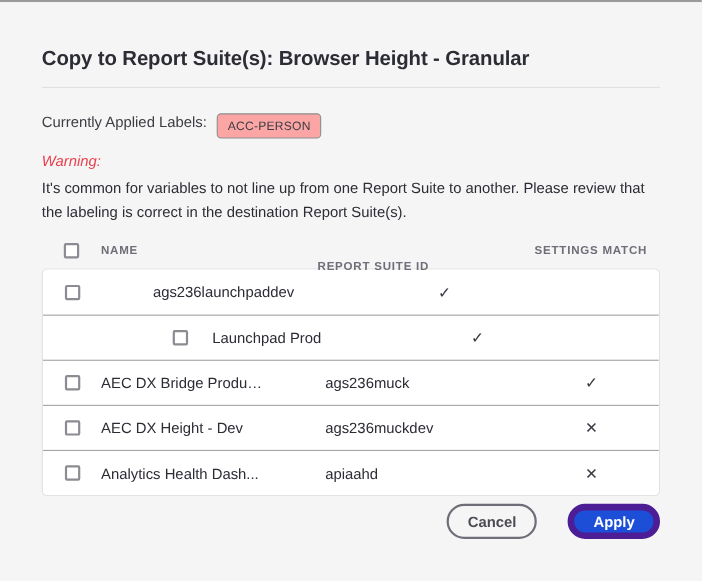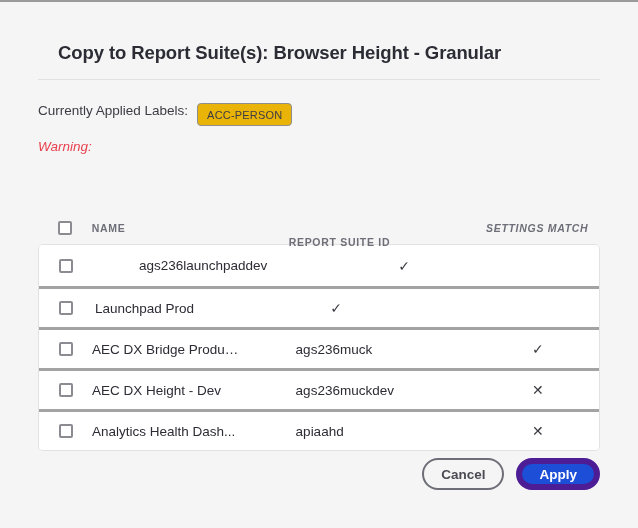--- a/index.html
+++ b/index.html
@@ -33,21 +33,20 @@
   }
   .dialog-title {
     position: absolute;
     left: 38px;
     top: 40px;
     font-size: 18.5px;
     font-weight: bold;
     letter-spacing: -0.1px;
     color: #2c2c35;
     white-space: nowrap;
-    margin-left: 20px;
   }
   .title-divider {
     position: absolute;
     left: 38px;
     top: 77px;
     width: 562px;
     height: 1px;
     background: #e1e1e1;
   }
   .labels-row {
@@ -65,21 +64,21 @@
     white-space: nowrap;
   }
   .label-chip {
     display: inline-flex;
     align-items: center;
     justify-content: center;
     height: 21px;
     padding: 0 9px;
     border: 1px solid #8e8e8e;
     border-radius: 4px;
-    background: #eab308;
+    background: #fca5a5;
     font-size: 11px;
     letter-spacing: 0.2px;
     color: #3c3c44;
     white-space: nowrap;
   }
   .warning-title {
     position: absolute;
     left: 38px;
     top: 137px;
     font-size: 13.5px;
@@ -109,21 +108,22 @@
     background: #fff;
   }
   .row {
     display: flex;
     align-items: center;
     height: 41px;
     background: #ffffff;
     box-sizing: border-box;
   }
   .row + .row {
-    border-top: 3px solid #a3a3a3;
+    border-top: 1px solid #a3a3a3;
+    justify-content: center;
   }
   .cell-check {
     width: 56px;
     padding-left: 20px;
     box-sizing: border-box;
     display: flex;
     align-items: center;
   }
   .cell-name {
     width: 174px;
@@ -157,40 +157,40 @@
   .head-cell {
     font-size: 10.5px;
     font-weight: bold;
     letter-spacing: 0.7px;
     color: #6e6e78;
     white-space: nowrap;
   }
   .hc-check { width: 56px; padding-left: 20px; box-sizing: border-box; display: flex; align-items: center; }
   .hc-name { width: 210px; }
   .hc-rsid { width: 198px; margin-top: 28px; }
-  .hc-match { width: 134px; text-align: center; font-style: italic; }
+  .hc-match { width: 134px; text-align: center; }
   .checkbox {
     width: 14px;
     height: 14px;
     border: 2px solid #8b8b91;
     border-radius: 2px;
     background: #ffffff;
     box-sizing: border-box;
     display: inline-block;
     cursor: pointer;
   }
   .footer {
     position: absolute;
     left: 38px;
     top: 456px;
     width: 562px;
     display: flex;
     justify-content: flex-end;
     align-items: flex-end;
-    gap: 12px;
+    gap: 28px;
   }
   .btn {
     height: 32px;
     border-radius: 16px;
     font-size: 13.5px;
     font-weight: bold;
     display: inline-flex;
     align-items: center;
     justify-content: center;
     cursor: pointer;
@@ -224,20 +224,21 @@
 
   <div class="dialog-title">Copy to Report Suite(s): Browser Height - Granular</div>
   <div class="title-divider"></div>
 
   <div class="labels-row">
     <span class="labels-caption">Currently Applied Labels:</span>
     <span class="label-chip">ACC-PERSON</span>
   </div>
 
   <div class="warning-title">Warning:</div>
+  <div class="warning-body">It's common for variables to not line up from one Report Suite to another. Please review that the labeling is correct in the destination Report Suite(s).</div>
 
   <div class="table-wrap">
 
     <div class="head-row">
       <div class="hc-check">
         <span class="checkbox"></span>
       </div>
       <div class="head-cell hc-name">NAME</div>
       <div class="head-cell hc-rsid">REPORT SUITE ID</div>
       <div class="head-cell hc-match">SETTINGS MATCH</div>

